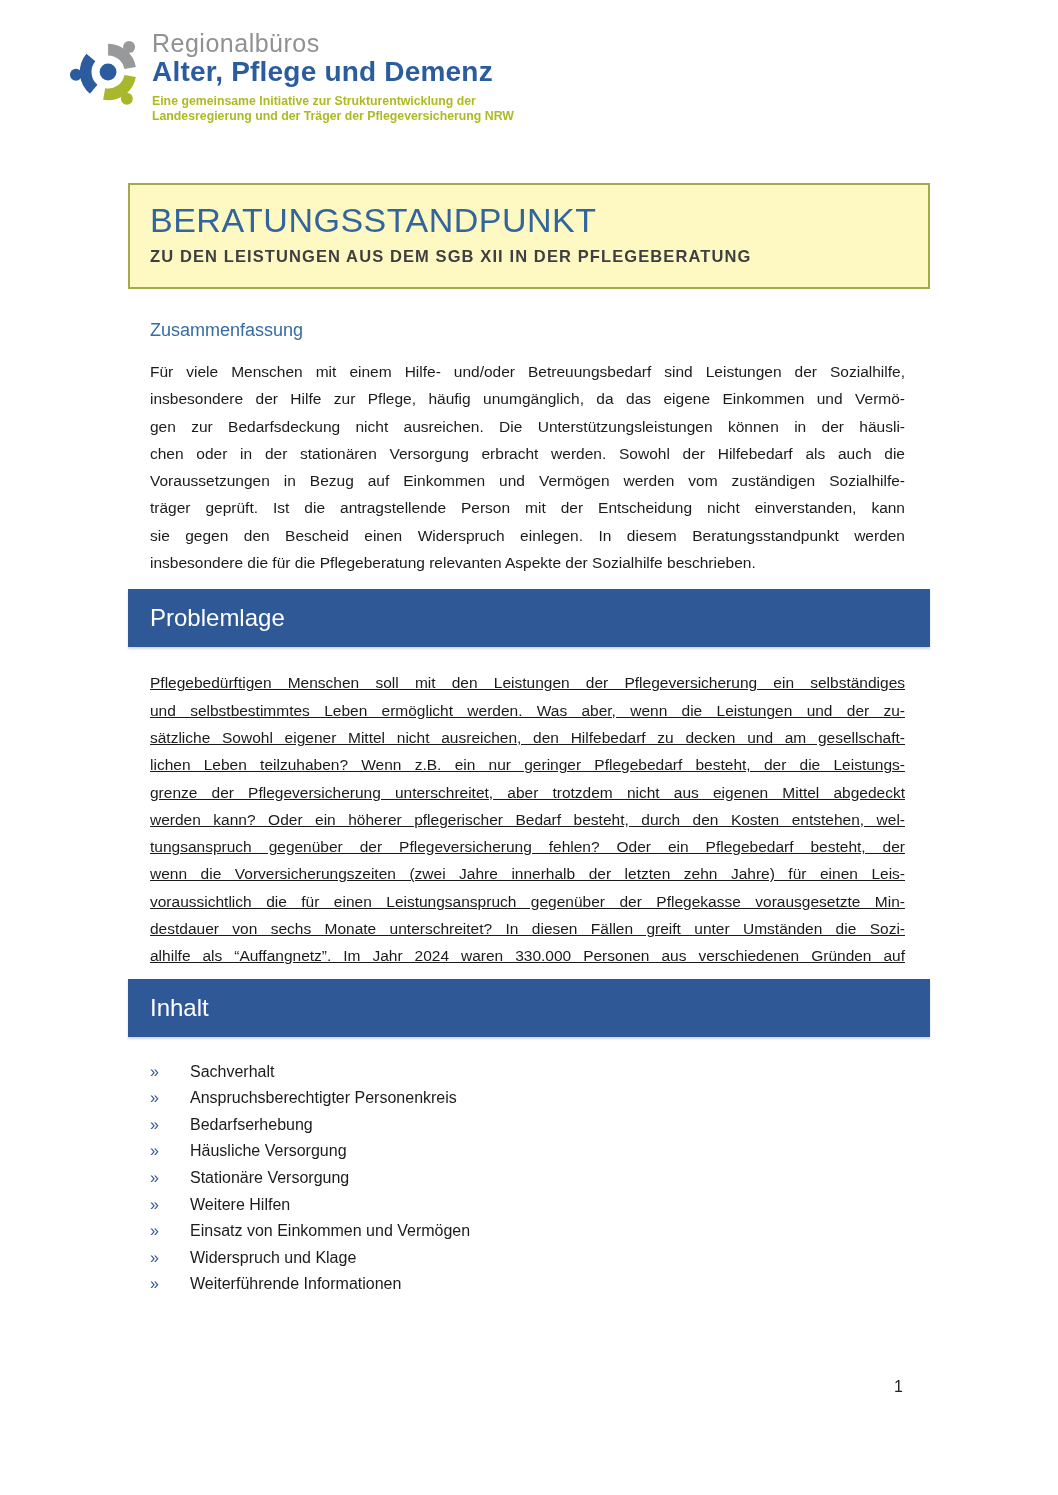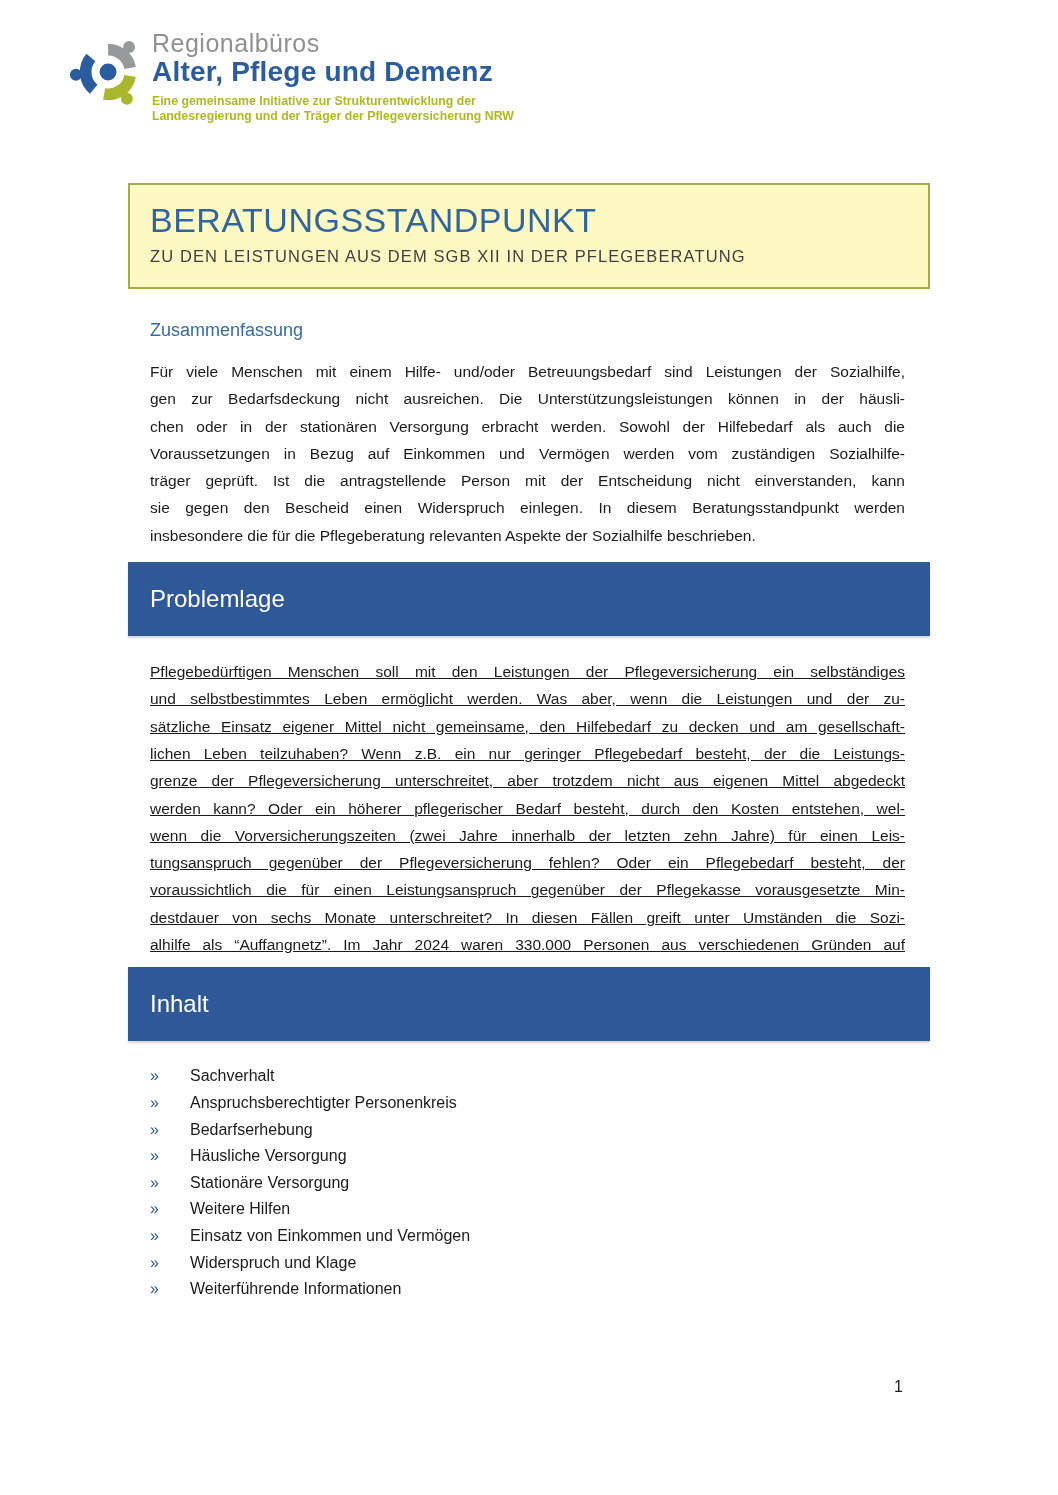--- a/index.html
+++ b/index.html
@@ -46,33 +46,33 @@
     padding: 15px 20px 20px 20px;
   }
   .doc-title {
     font-size: 34px; font-weight: 300;
     color: #33659d; letter-spacing: 0.5px;
     line-height: 40px;
   }
   .doc-subtitle {
     margin-top: 5px;
     font-size: 16.5px; letter-spacing: 1.1px;
-    color: #3f3f3f; line-height: 22px;
+    color: #3f3f3f; line-height: 22px; font-weight: bold;
   }
 
   
   .h2 {
     margin: 28px 0 0 150px;
     font-size: 18px; font-weight: 400;
     color: #356ba6; line-height: 27px;
   }
   .section-bar {
     box-sizing: border-box;
     margin: 0 5px 0 128px;
-    width: 802px; height: 74px;
+    width: 802px; height: 58px;
     background: #2e5896;
     color: #ffffff;
     display: flex; align-items: center;
     padding-left: 22px;
     font-size: 24px; font-weight: 300;
     box-shadow: 0 2px 2px rgba(110,120,140,0.30);
   }
   .bar-problemlage { margin-top: 13px; }
   .bar-inhalt { margin-top: 9px; }
 
@@ -141,42 +141,43 @@
 <section class="title-block">
   <div class="doc-title">BERATUNGSSTANDPUNKT</div>
   <div class="doc-subtitle">ZU DEN LEISTUNGEN AUS DEM SGB XII IN DER PFLEGEBERATUNG</div>
 </section>
 
 <h2 class="h2">Zusammenfassung</h2>
 
 <div class="para para-summary">
 
 <div class="para-line">Für viele Menschen mit einem Hilfe- und/oder Betreuungsbedarf sind Leistungen der Sozialhilfe,</div>
+    <div class="para-line">insbesondere der Hilfe zur Pflege, häufig unumgänglich, da das eigene Einkommen und Vermö-</div>
     <div class="para-line">gen zur Bedarfsdeckung nicht ausreichen. Die Unterstützungsleistungen können in der häusli-</div>
     <div class="para-line">chen oder in der stationären Versorgung erbracht werden. Sowohl der Hilfebedarf als auch die</div>
     <div class="para-line">Voraussetzungen in Bezug auf Einkommen und Vermögen werden vom zuständigen Sozialhilfe-</div>
     <div class="para-line">träger geprüft. Ist die antragstellende Person mit der Entscheidung nicht einverstanden, kann</div>
     <div class="para-line">sie gegen den Bescheid einen Widerspruch einlegen. In diesem Beratungsstandpunkt werden</div>
     <div class="para-line last-line">insbesondere die für die Pflegeberatung relevanten Aspekte der Sozialhilfe beschrieben.</div>
   </div>
 
 <div class="section-bar bar-problemlage">
   <span>Problemlage</span>
 </div>
 
 <div class="para para-problemlage">
 
 <div class="para-line">Pflegebedürftigen Menschen soll mit den Leistungen der Pflegeversicherung ein selbständiges</div>
     <div class="para-line">und selbstbestimmtes Leben ermöglicht werden. Was aber, wenn die Leistungen und der zu-</div>
-    <div class="para-line">sätzliche Einsatz eigener Mittel nicht gemeinsame, den Hilfebedarf zu decken und am gesellschaft-</div>
+    <div class="para-line">sätzliche Sowohl eigener Mittel nicht ausreichen, den Hilfebedarf zu decken und am gesellschaft-</div>
     <div class="para-line">lichen Leben teilzuhaben? Wenn z.B. ein nur geringer Pflegebedarf besteht, der die Leistungs-</div>
     <div class="para-line">grenze der Pflegeversicherung unterschreitet, aber trotzdem nicht aus eigenen Mittel abgedeckt</div>
     <div class="para-line">werden kann? Oder ein höherer pflegerischer Bedarf besteht, durch den Kosten entstehen, wel-</div>
+    <div class="para-line">tungsanspruch gegenüber der Pflegeversicherung fehlen? Oder ein Pflegebedarf besteht, der</div>
     <div class="para-line">wenn die Vorversicherungszeiten (zwei Jahre innerhalb der letzten zehn Jahre) für einen Leis-</div>
-    <div class="para-line">tungsanspruch gegenüber der Pflegeversicherung fehlen? Oder ein Pflegebedarf besteht, der</div>
     <div class="para-line">voraussichtlich die für einen Leistungsanspruch gegenüber der Pflegekasse vorausgesetzte Min-</div>
     <div class="para-line">destdauer von sechs Monate unterschreitet? In diesen Fällen greift unter Umständen die Sozi-</div>
     <div class="para-line">alhilfe als “Auffangnetz”. Im Jahr 2024 waren 330.000 Personen aus verschiedenen Gründen auf</div>
   </div>
 
 <div class="section-bar bar-inhalt">
   <span>Inhalt</span>
 </div>
 
 <nav class="toc">

